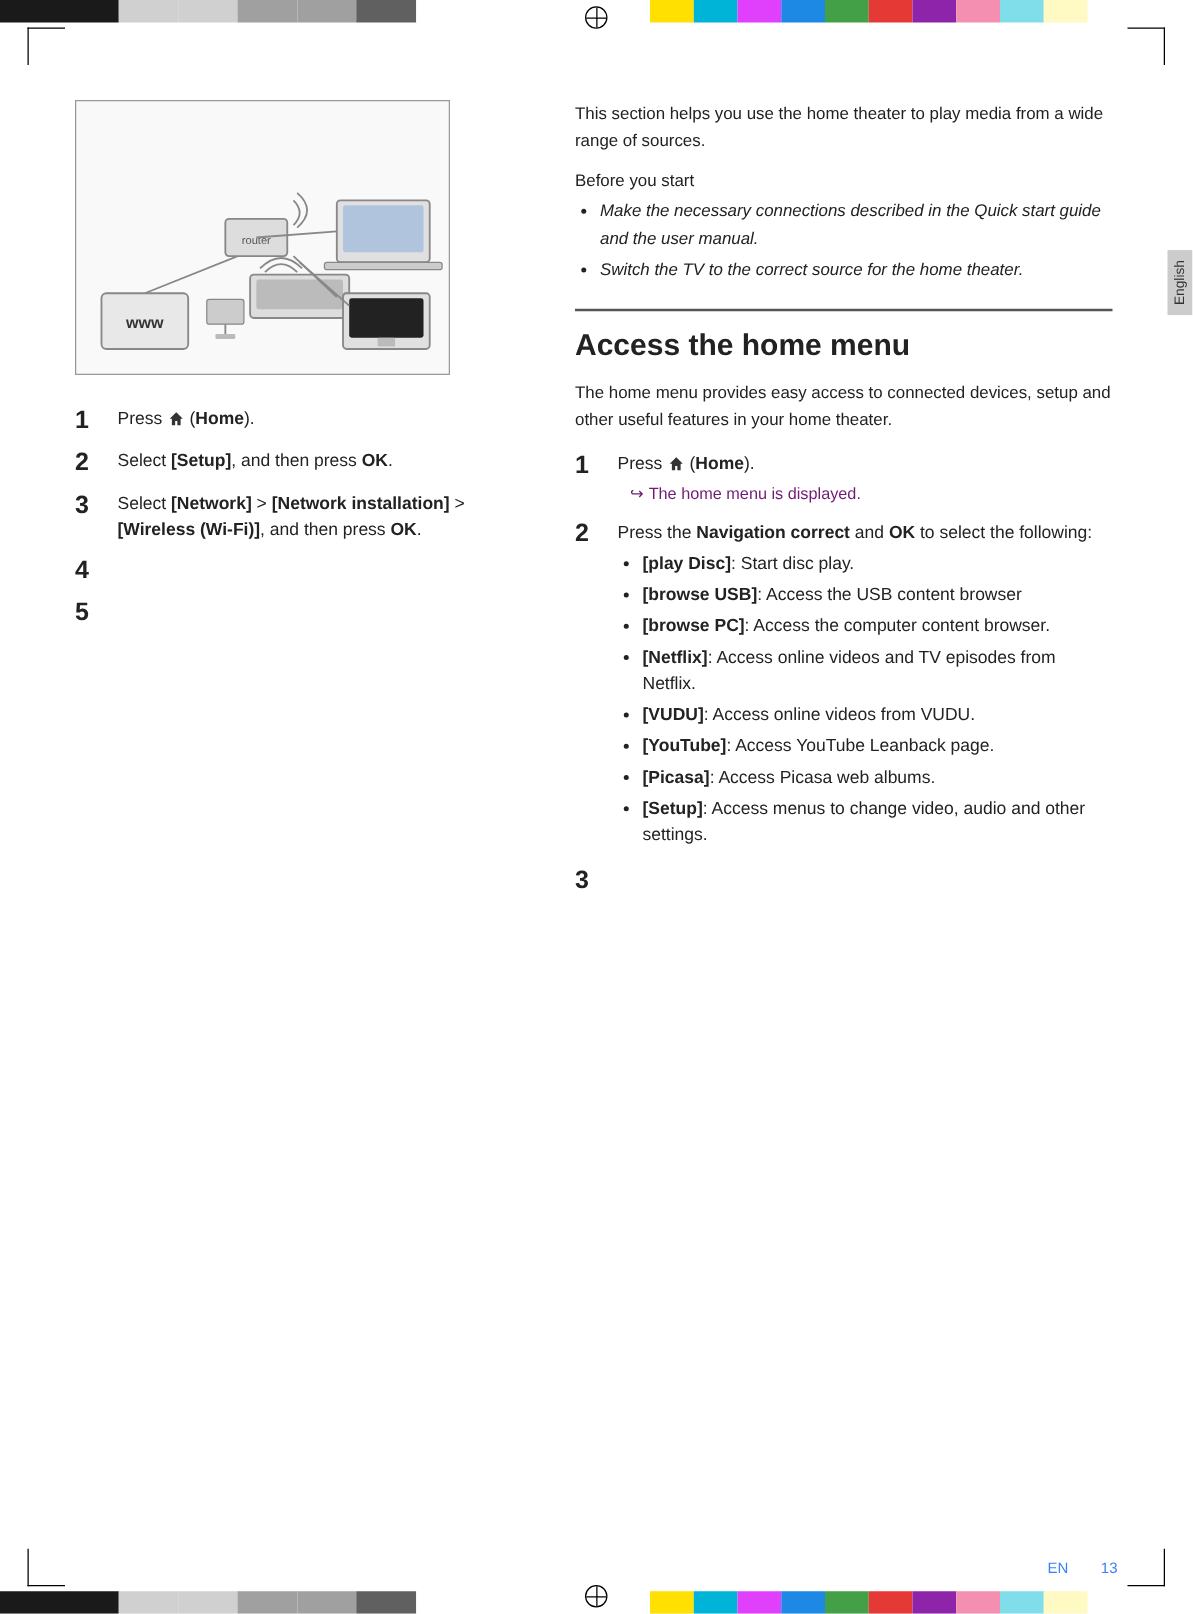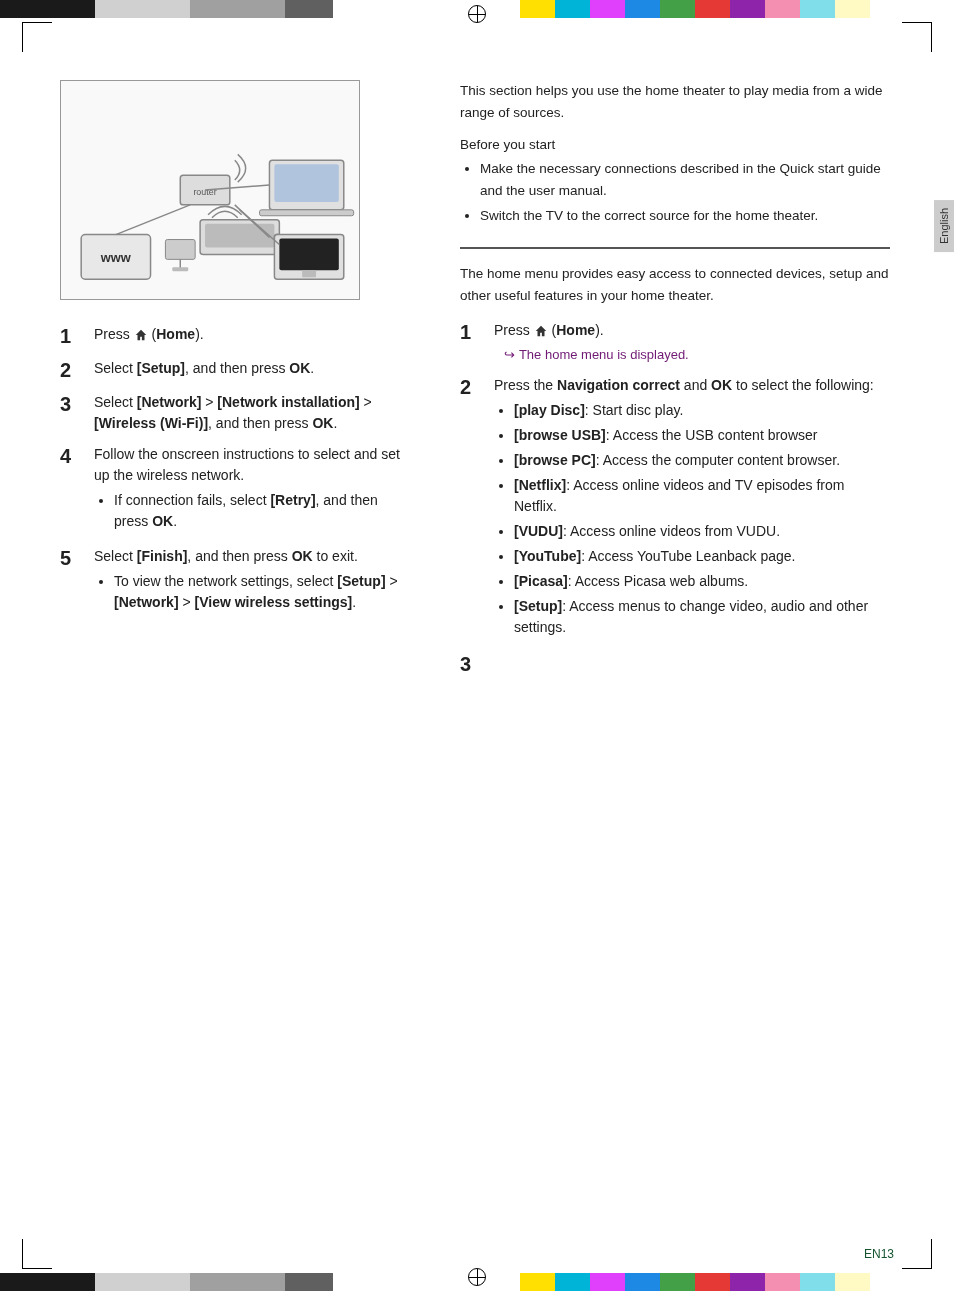--- a/index.html
+++ b/index.html
@@ -139,20 +139,21 @@
     .before-start-heading {
       font-weight: normal;
       margin-bottom: 6px;
       font-size: 13.5px;
     }
 
     .bullet-list {
       list-style: disc;
       margin-left: 20px;
       margin-bottom: 14px;
+      font-style: italic;
     }
     .bullet-list li {
       line-height: 1.6;
       margin-bottom: 4px;
       font-size: 13.5px;
     }
 
     
     .arrow-hint {
       display: flex;
@@ -166,24 +167,24 @@
       content: '↪';
       margin-right: 4px;
     }
 
     
     .page-footer {
       position: absolute;
       bottom: 30px;
       right: 60px;
       font-size: 12px;
-      color: #14532d;
+      color: #3b82f6;
       display: flex;
       align-items: center;
-      gap: 0;
+      gap: 26px;
     }
 
     
     .cb-black { background: #1a1a1a; flex: 1; }
     .cb-white { background: #fff; flex: 1; }
     .cb-lgray { background: #d0d0d0; flex: 1; }
     .cb-mgray { background: #a0a0a0; flex: 1; }
     .cb-dgray { background: #606060; flex: 1; }
     .cb-cyan { background: #00b4d8; flex: 1; }
     .cb-magenta { background: #e040fb; flex: 1; }
@@ -376,55 +377,44 @@
 
     <li>
       <span class="step-num">3</span>
       <span class="step-content">
         Select <b>[Network]</b> &gt; <b>[Network installation]</b> &gt; <b>[Wireless (Wi-Fi)]</b>, and then press <b>OK</b>.
       </span>
     </li>
 
     <li>
       <span class="step-num">4</span>
-      <span class="step-content">
-        Follow the onscreen instructions to select and set up the wireless network.
-        <ul class="sub-list">
-          <li>If connection fails, select <b>[Retry]</b>, and then press <b>OK</b>.</li>
-        </ul>
-      </span>
     </li>
 
     <li>
       <span class="step-num">5</span>
-      <span class="step-content">
-        Select <b>[Finish]</b>, and then press <b>OK</b> to exit.
-        <ul class="sub-list">
-          <li>To view the network settings, select <b>[Setup]</b> &gt; <b>[Network]</b> &gt; <b>[View wireless settings]</b>.</li>
-        </ul>
-      </span>
     </li>
 
   </ol>
 </div>
 
 <div class="right-col">
 
 
   <p class="intro-text">This section helps you use the home theater to play media from a wide range of sources.</p>
 
   <p class="before-start-heading">Before you start</p>
 
   <ul class="bullet-list">
     <li>Make the necessary connections described in the Quick start guide and the user manual.</li>
     <li>Switch the TV to the correct source for the home theater.</li>
   </ul>
 
   <hr class="section-divider">
 
+  <h2 class="section-title">Access the home menu</h2>
 
   <p class="intro-text">The home menu provides easy access to connected devices, setup and other useful features in your home theater.</p>
 
   <ol class="step-list">
 
     <li>
       <span class="step-num">1</span>
       <span class="step-content">
         Press <svg style="display:inline-block;width:14px;height:14px;vertical-align:middle;" viewBox="0 0 16 16">
             <path d="M8 2 L2 8 L4 8 L4 14 L7 14 L7 10 L9 10 L9 14 L12 14 L12 8 L14 8 Z" fill="#333"></path>

